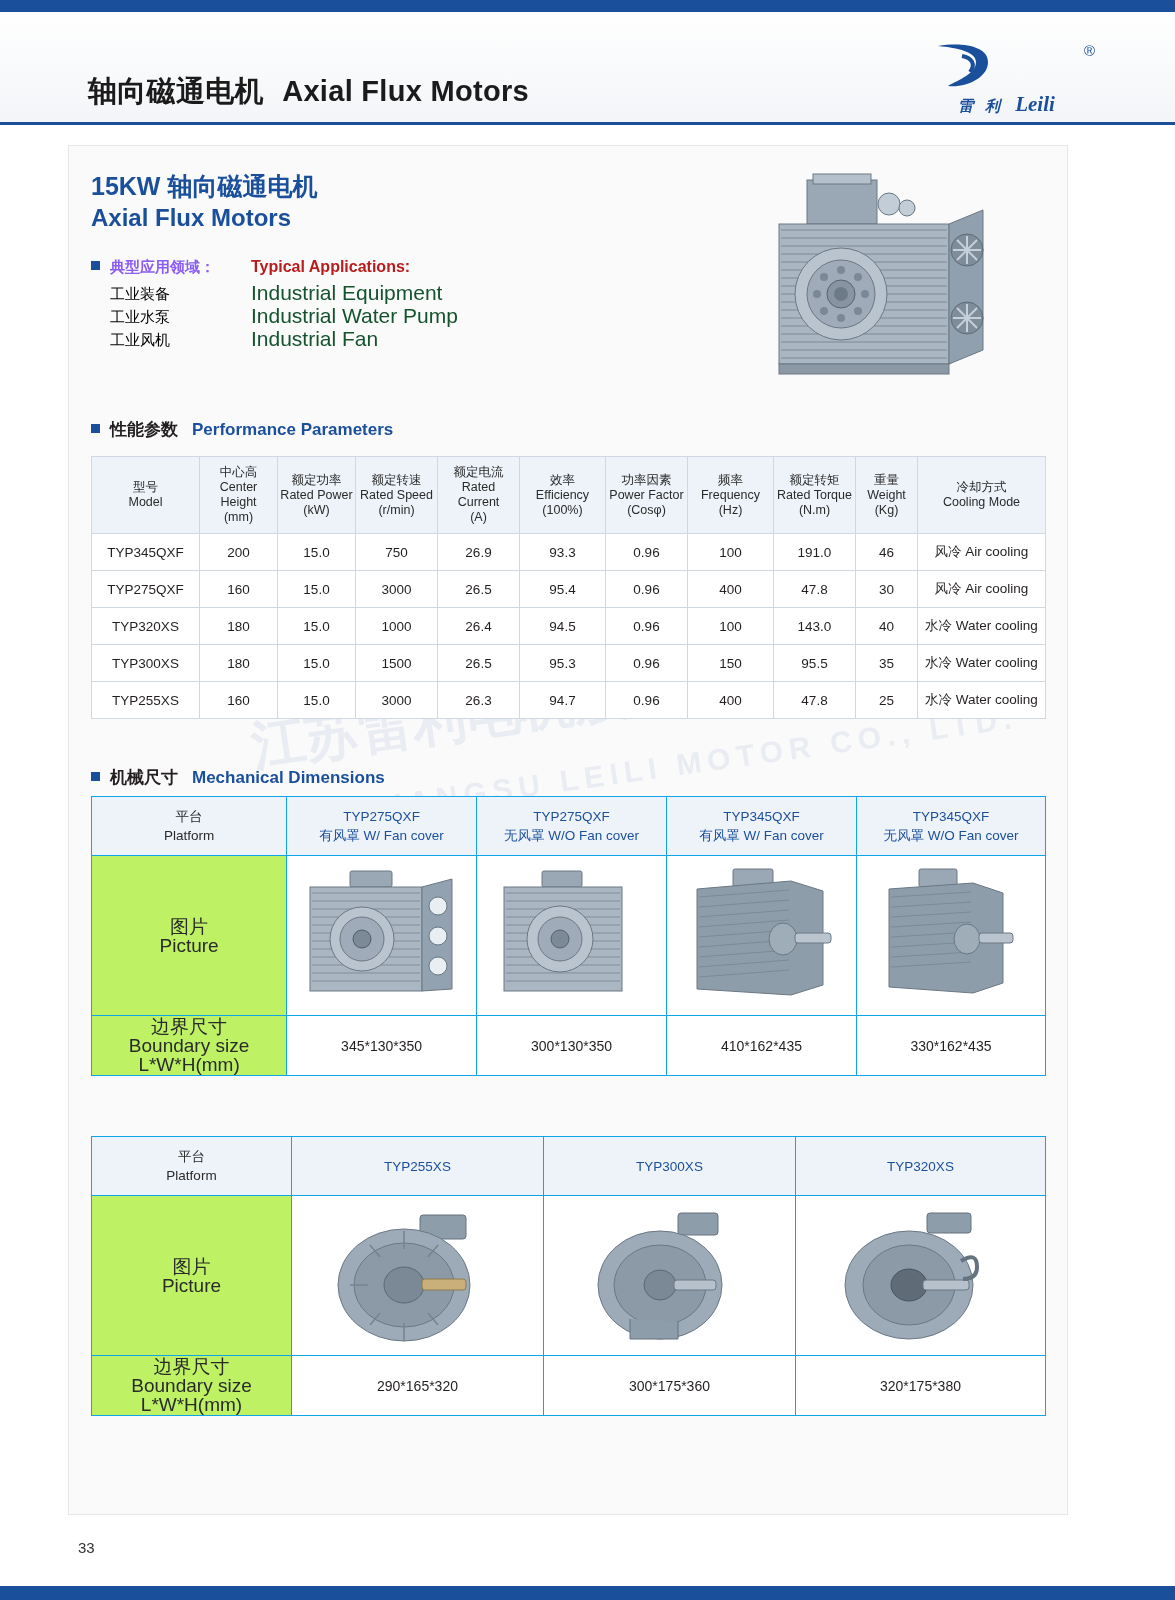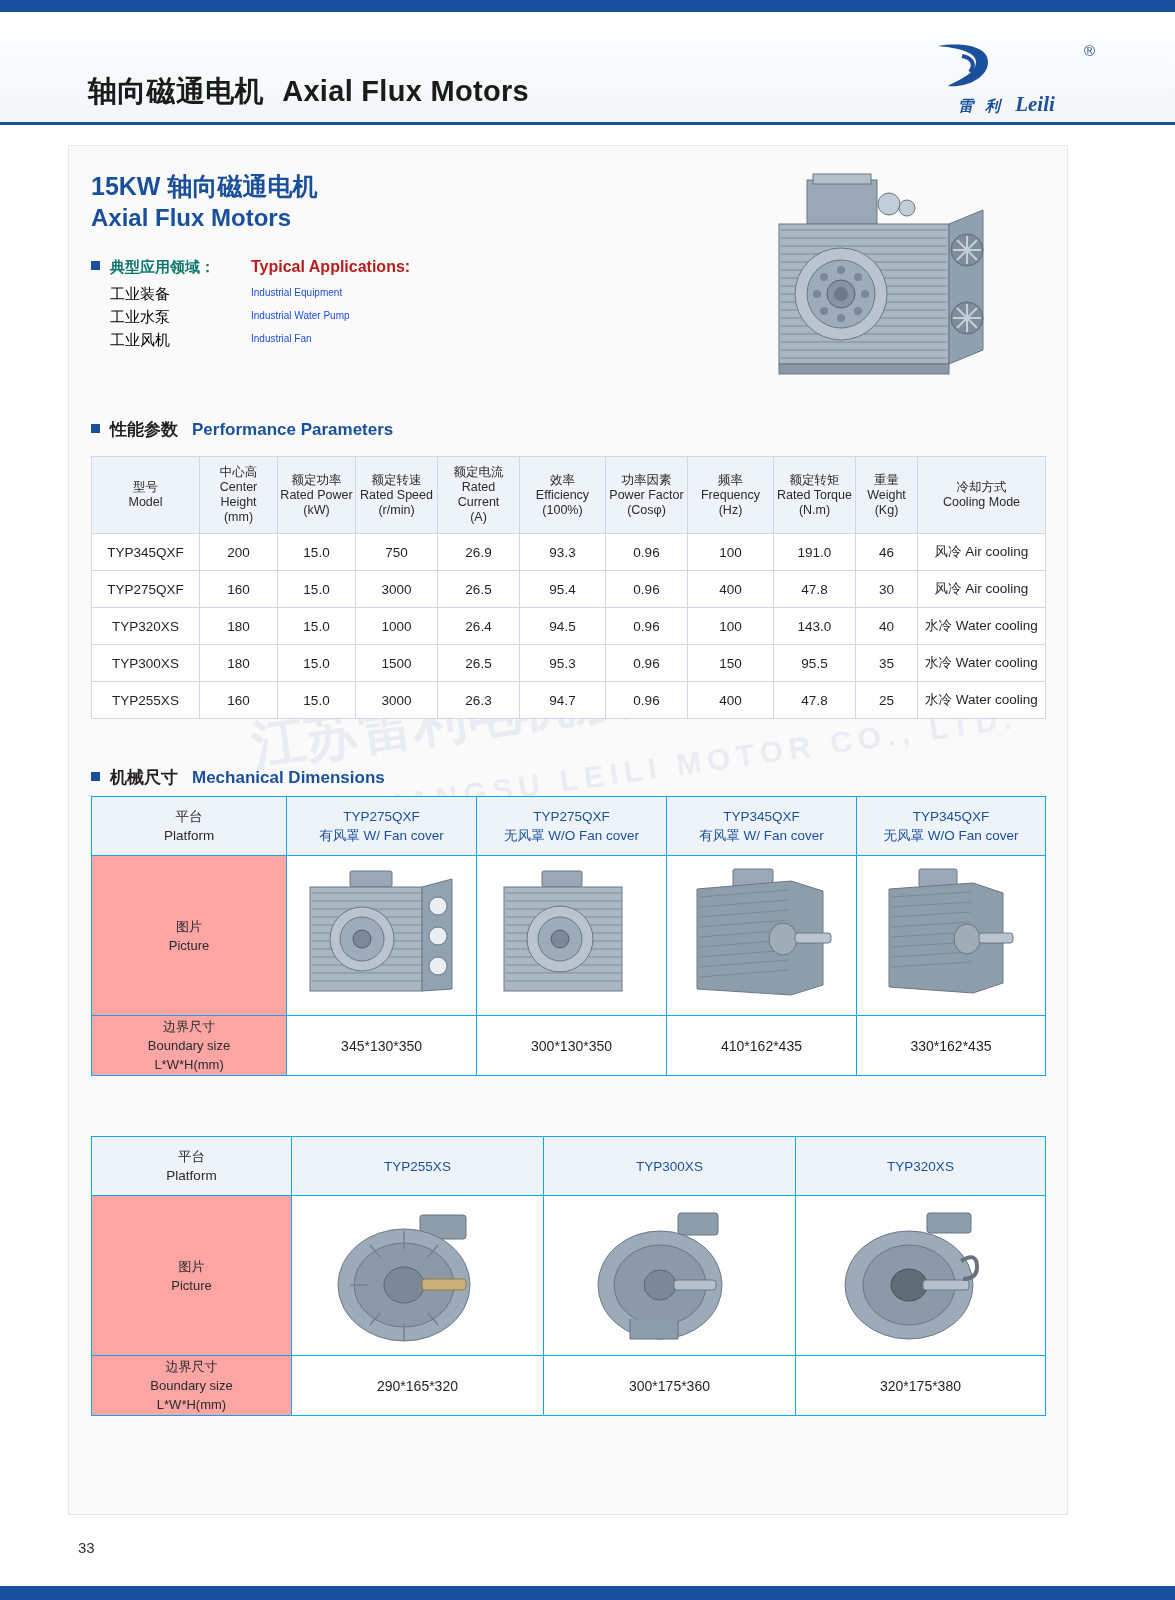--- a/index.html
+++ b/index.html
@@ -89,24 +89,24 @@
   .bullet {
     display:inline-block; width: 9px; height: 9px; background:#1a4f9c;
     margin-right: 10px; vertical-align: 2px;
   }
   .apps {
     position: absolute; left: 22px; top: 112px; width: 560px;
   }
   .apps .row { display:flex; }
   .apps .col-cn { width: 160px; }
   .apps .col-en { width: 320px; }
-  .apps .hdr-cn { font-size: 15px; font-weight: bold; color:#0f766e; }
+  .apps .hdr-cn { font-size: 15px; font-weight: bold; color:#8b5cf6; }
   .apps .hdr-en { font-size: 16px; font-weight: bold; color:#b91c1c; }
   .apps .item { font-size: 15px; line-height: 23px; color:#000000; }
-  .apps .item-en { font-size: 10px; line-height: 23px; color:#1d4ed8; }
+  .apps .item-en { font-size: 21px; line-height: 23px; color:#14532d; }
   .hero {
     position:absolute; right: 40px; top: 22px; width: 260px; height: 230px;
   }
   .sec-title {
     position:absolute; font-size: 17px; font-weight: bold; color:#1a4f9c;
   }
   .sec-title .cn { color:#231f20; margin-right: 14px; }
   
   table { border-collapse: collapse; }
   .perf {
@@ -127,21 +127,21 @@
   }
   .dims {
     position:absolute; left: 22px; width: 955px; background:#fff;
   }
   .dims th, .dims td { border: 1px solid #0ea5e9; text-align:center; vertical-align: middle; }
   .dims thead th {
     background:#eef3f9; font-weight: normal; color:#1a4f9c;
     font-size: 13.5px; line-height: 19px; padding: 10px 4px;
   }
   .dims thead th.first { color:#2a2a2a; }
-  .dims td.lbl { font-size: 13px; line-height: 19px; background:#fca5a5; color:#2a2a2a; }
+  .dims td.lbl { font-size: 19px; line-height: 19px; background:#bef264; color:#2a2a2a; }
   .dims td.pic { height: 160px; background:#fff; padding: 4px; }
   .dims td.size { font-size: 14px; padding: 10px 4px; background:#fff; }
   .dims2 { position:absolute; left: 22px; width: 955px; background:#fff; }
   .pagenum {
     position:absolute; left: 78px; bottom: 44px;
     font-size: 15px; color:#333;
   }
   svg { display:block; }
 </style>
 </head>

